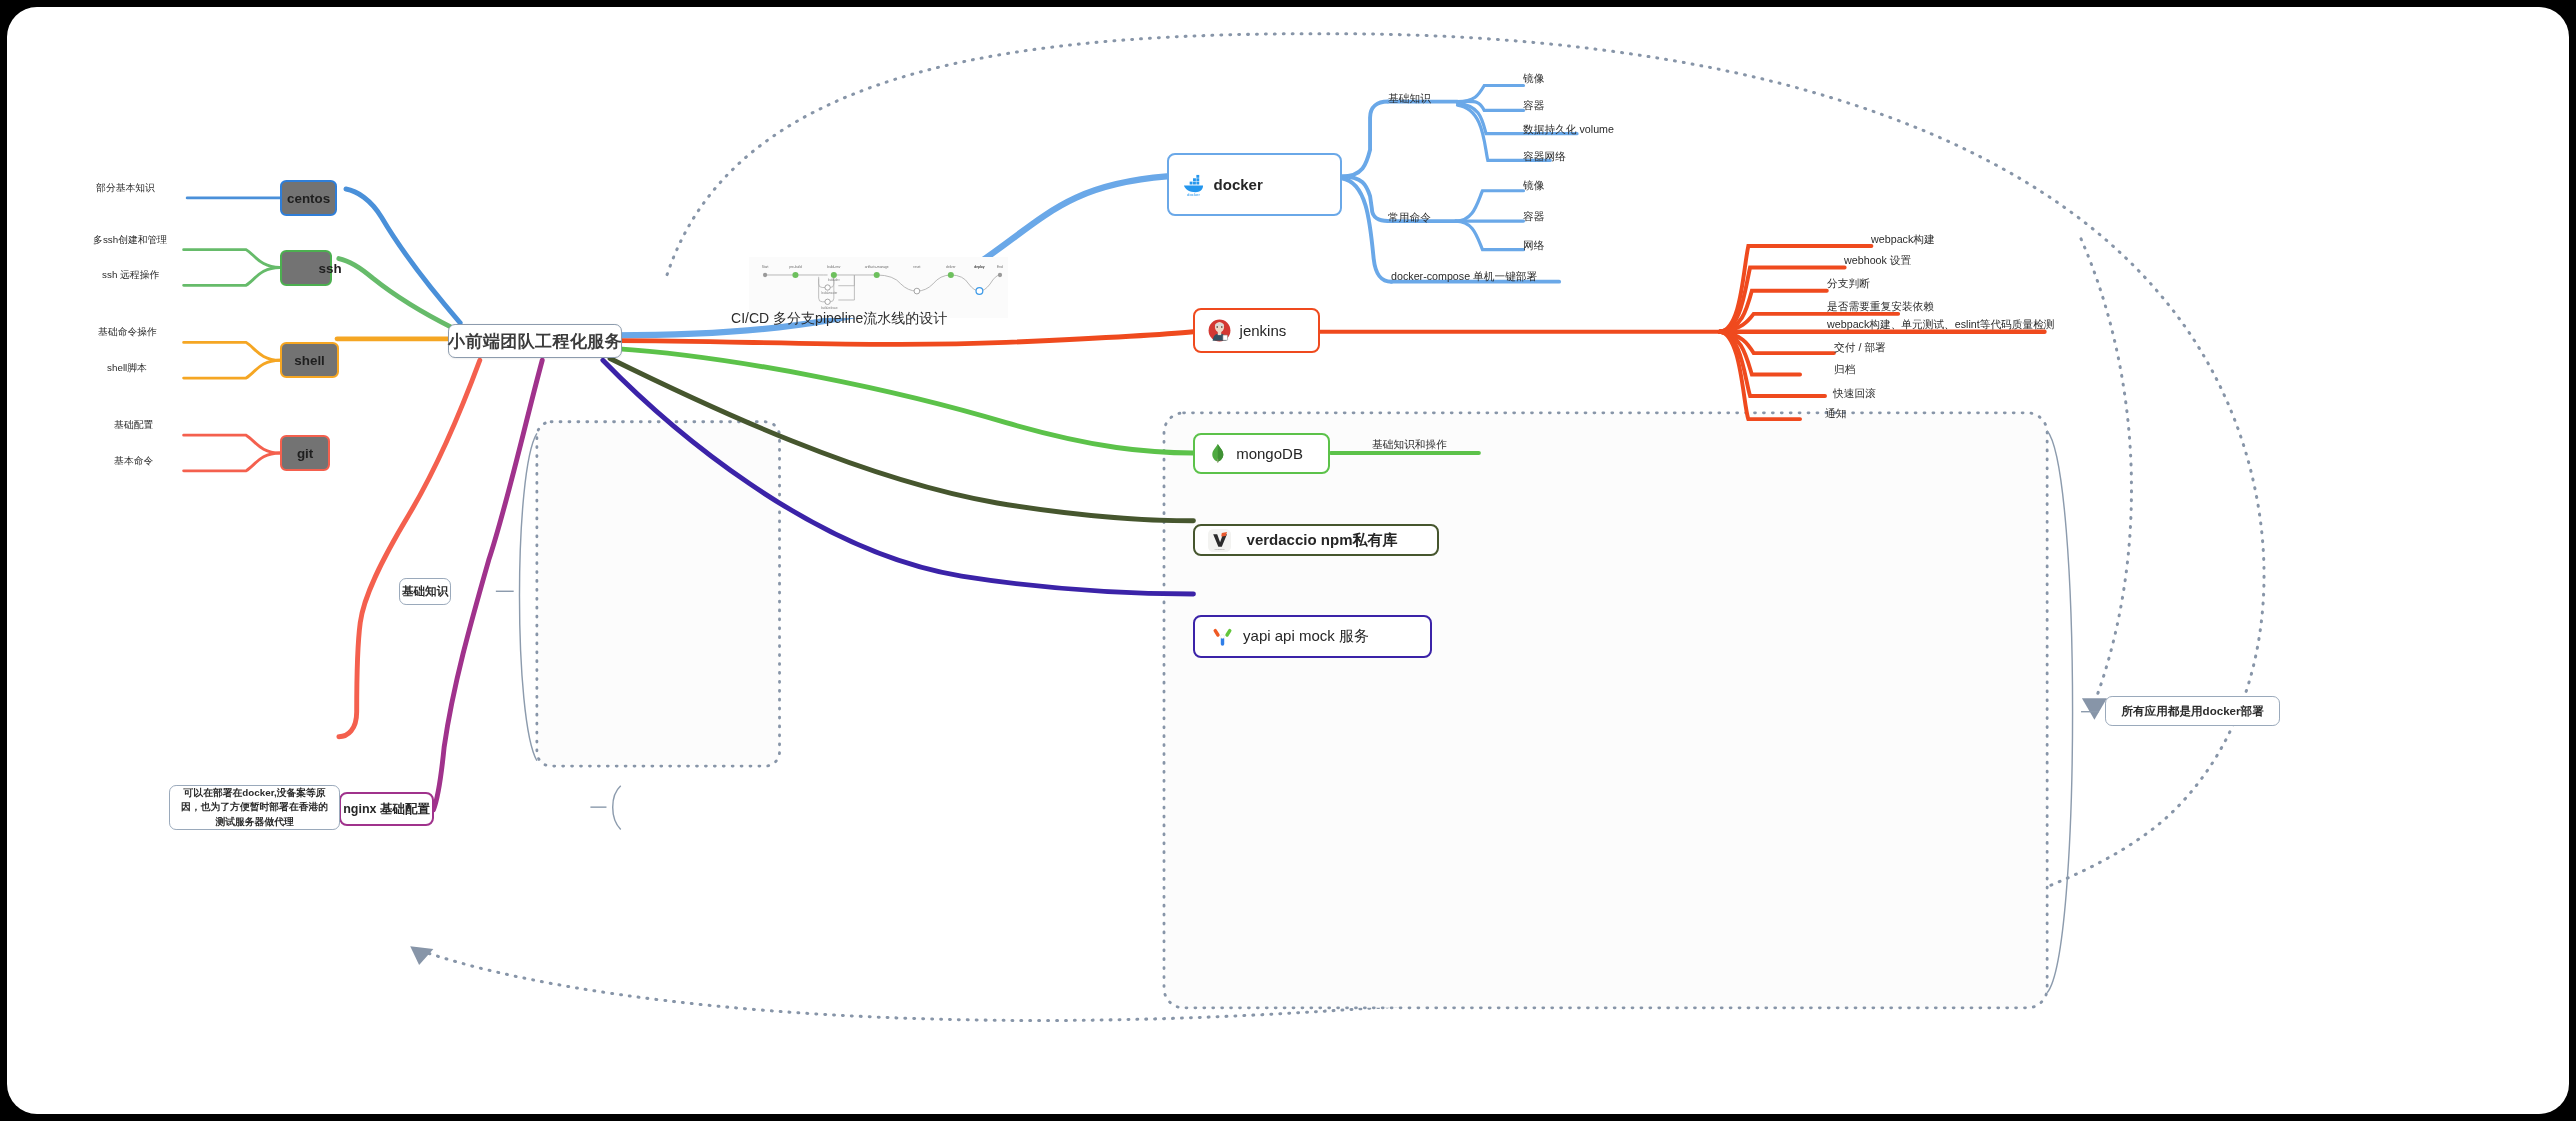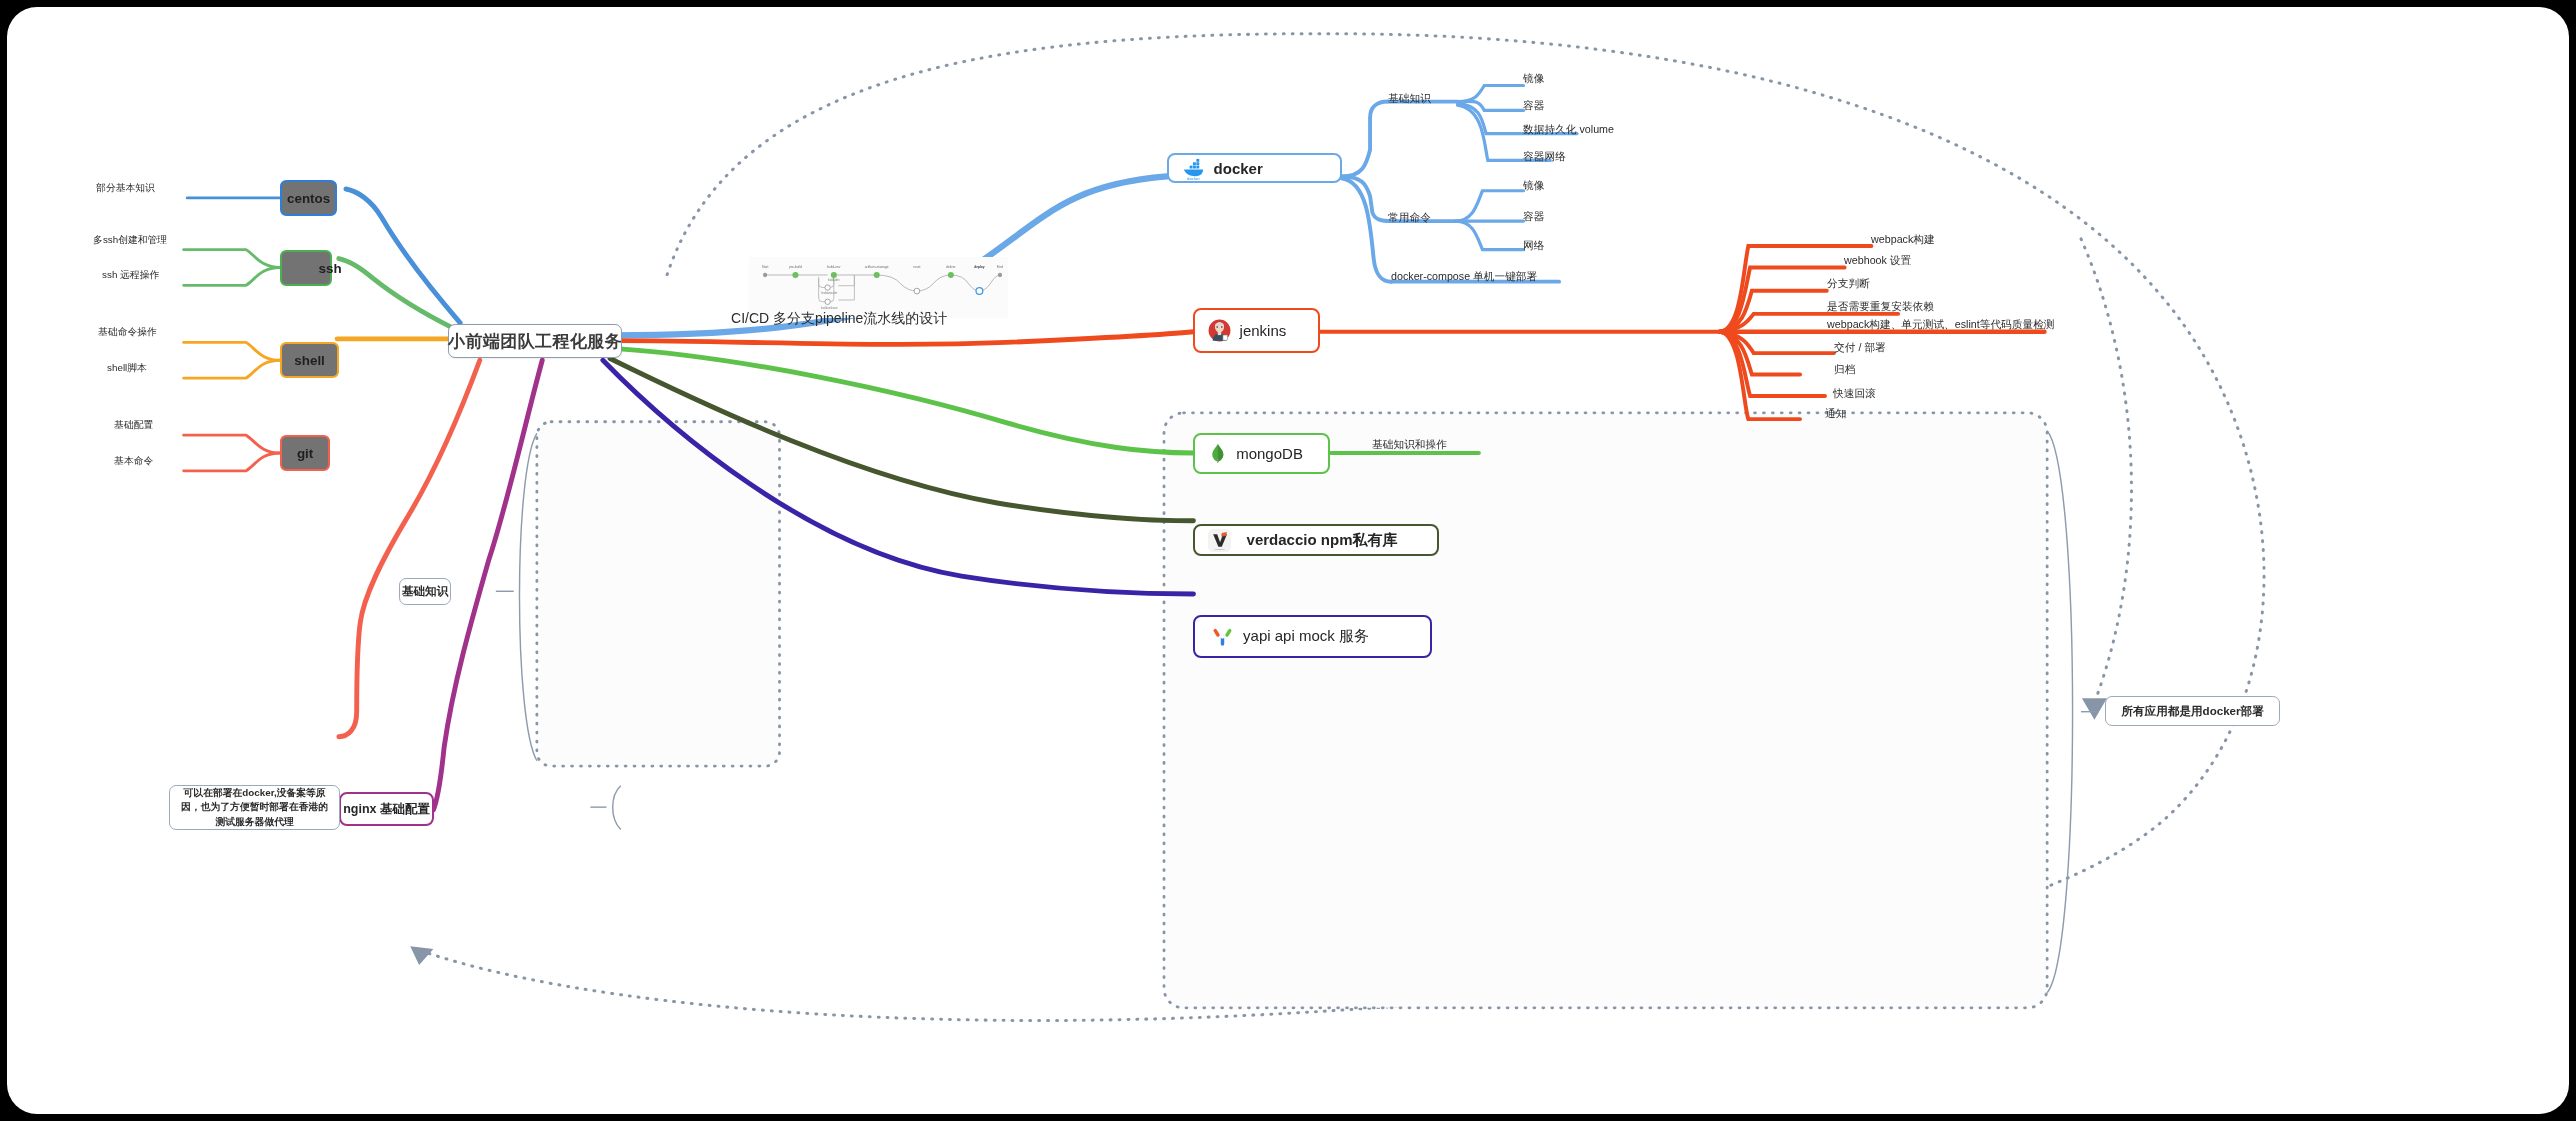--- a/index.html
+++ b/index.html
@@ -240,21 +240,21 @@
     <span>基本命令</span>
   </div>
 
   <div class="node topic b3" style="left:332px; top:785px; width:95px; height:34px; border-color:#a0328c; justify-content:center;">
     <span style="font-weight:bold;font-size:12.5px;">nginx 基础配置</span>
   </div>
   <div class="note" style="left:162px; top:778px; width:171px; height:45px; font-size:9.8px; line-height:1.45; padding:0 7.1px;">
     <span>可以在部署在docker,没备案等原因，也为了方便暂时部署在香港的测试服务器做代理</span>
   </div>
 
-  <div class="node topic b3" style="left:1160px; top:146px; width:175px; height:30px; border-color:#6aa8e8;">
+  <div class="node topic b3" style="left:1160px; top:146px; width:175px; height:63px; border-color:#6aa8e8;">
     <svg class="logo" viewBox="0 0 48 48" style="font-size:15px">
       <g fill="#2496ed">
         <rect x="16" y="18" width="6" height="6"></rect>
           <rect x="23" y="18" width="6" height="6"></rect>
         <rect x="30" y="18" width="6" height="6"></rect>
           <rect x="23" y="11" width="6" height="6"></rect>
         <rect x="30" y="11" width="6" height="6"></rect>
           <rect x="30" y="4" width="6" height="6"></rect>
         <path d="M4 26h40c0 9-7 14-16 14C16 40 7 35 4 26z"></path>
       </g>

